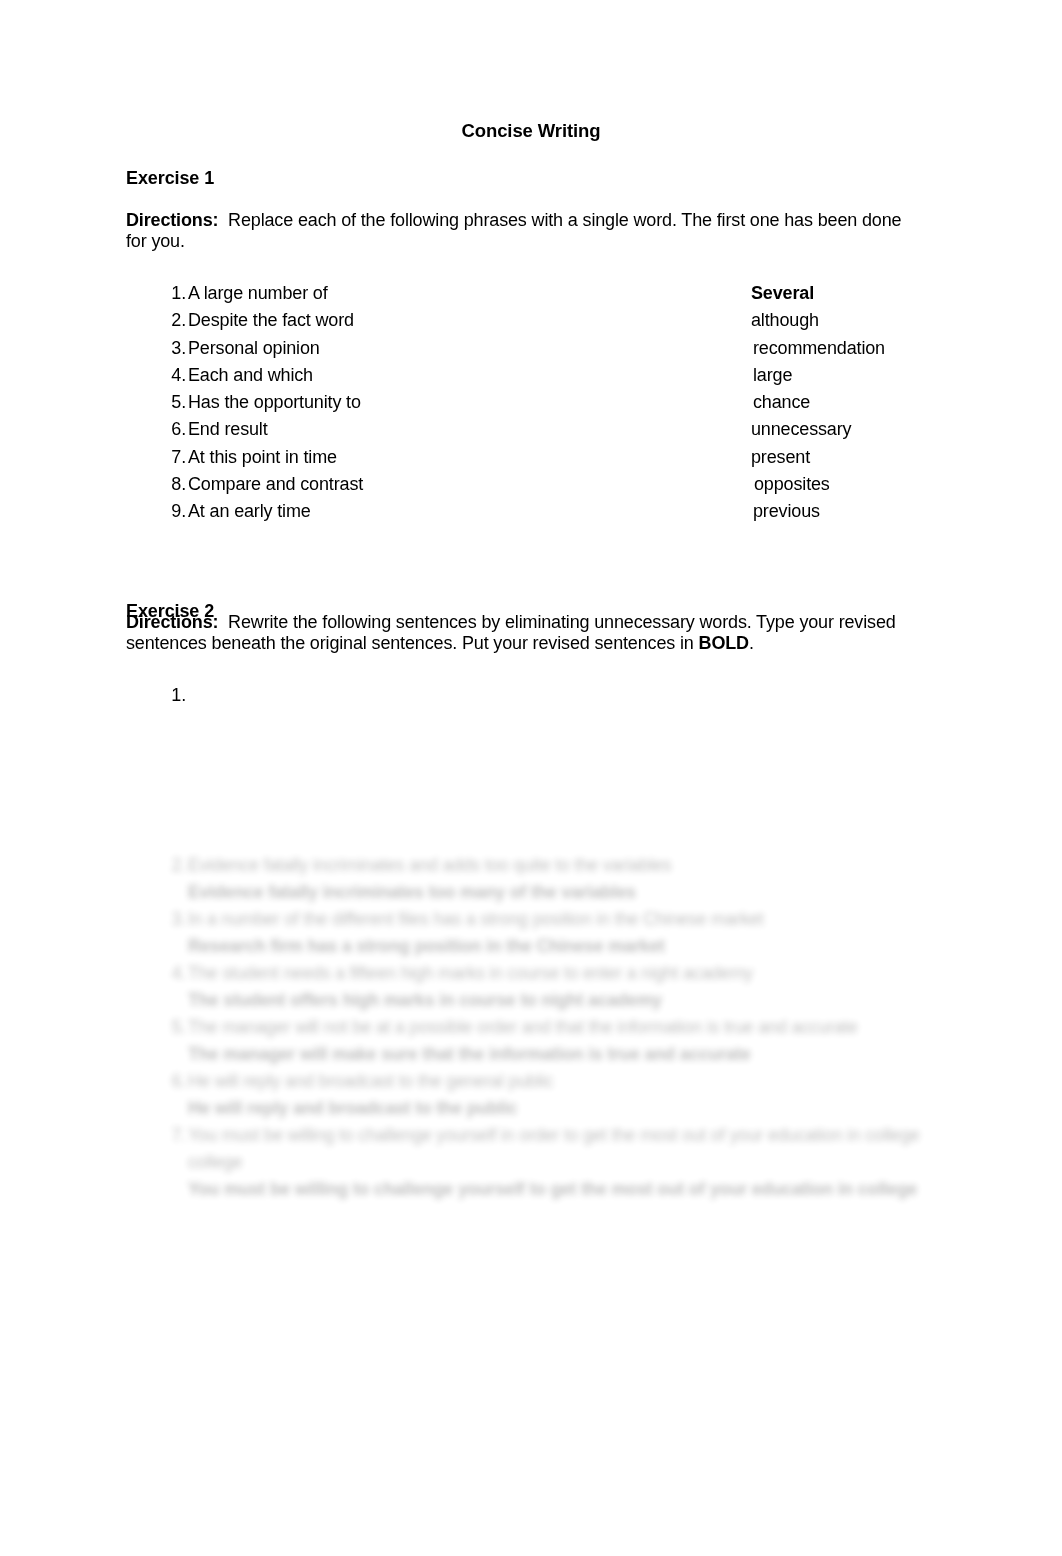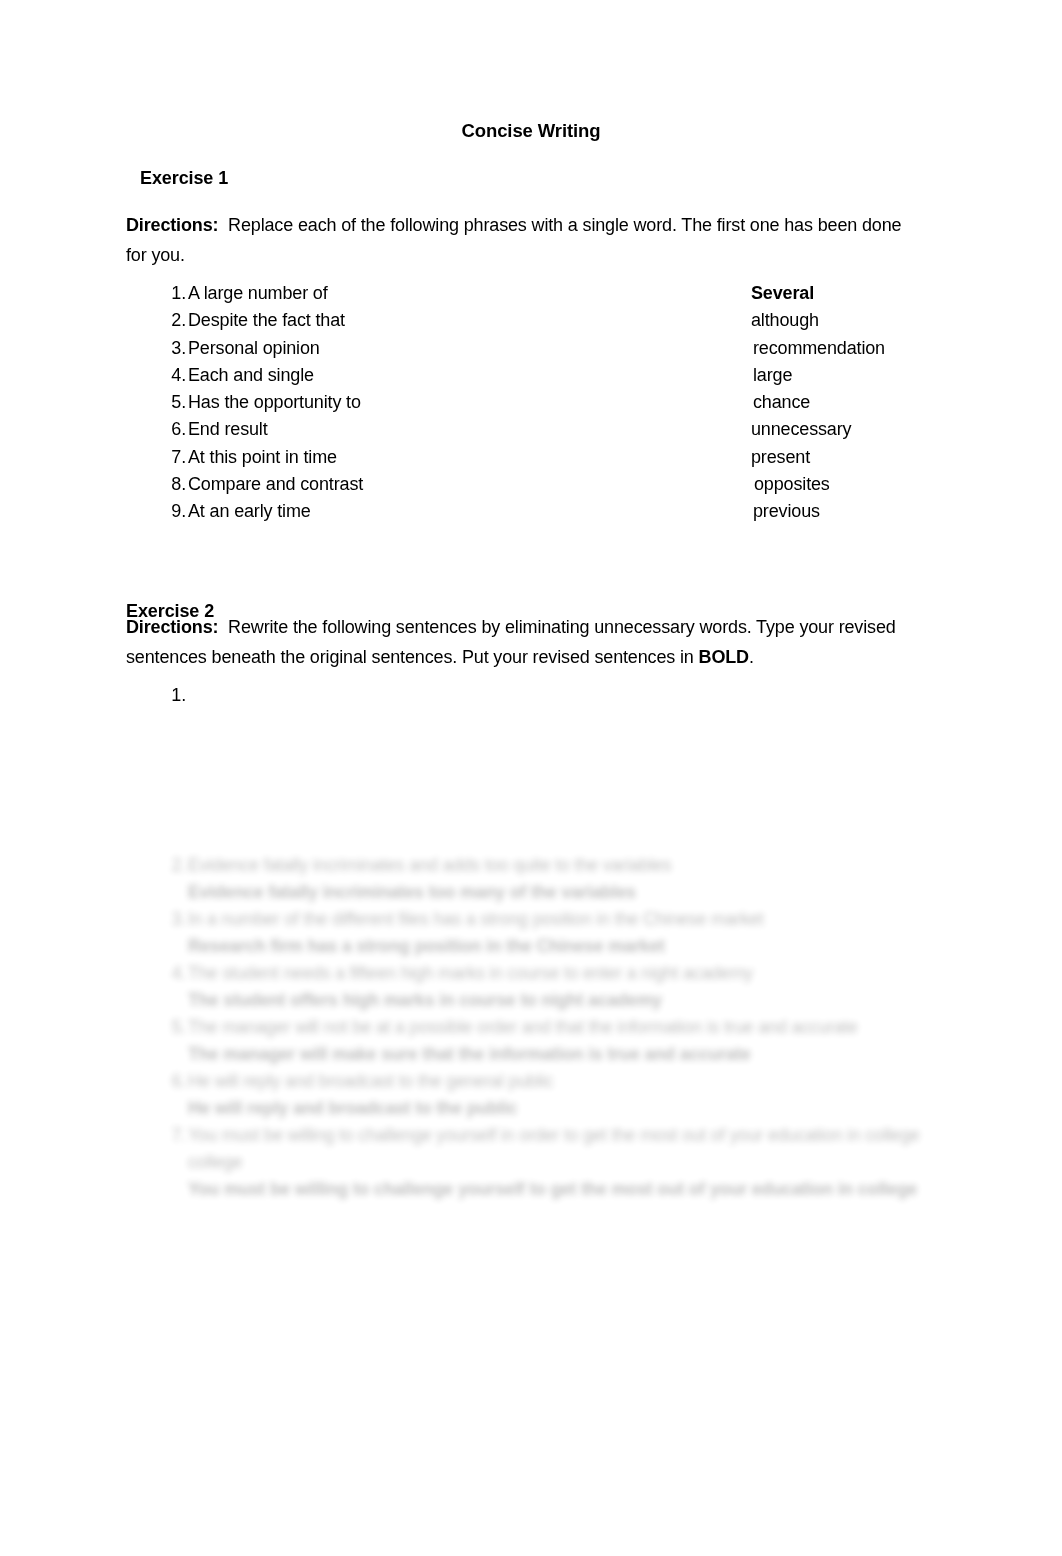--- a/index.html
+++ b/index.html
@@ -41,21 +41,21 @@
     font-size: 18px;
     font-weight: bold;
     letter-spacing: -0.1px;
   }
 
   .directions {
     position: absolute;
     left: 126px;
     width: 790px;
     font-size: 18px;
-    line-height: 30px;
+    line-height: 21px;
     letter-spacing: -0.15px;
     text-align: left;
   }
   .directions b { font-weight: bold; }
 
   
   .ex1-list {
     position: absolute;
     left: 126px;
     top: 280px;
@@ -154,43 +154,43 @@
   .redacted-text.revised { font-weight: bold; }
   .redacted-text.wrap2 { left: 62px; }
 </style>
 </head>
 <body>
 
 <div class="page">
 
   <div class="doc-title">Concise Writing</div>
 
-  <div class="section-heading" style="top:168px;margin-left:14px;">Exercise 1</div>
+  <div class="section-heading" style="top:168px;">Exercise 1</div>
 
   <div class="directions" style="top:210px;"><b>Directions:</b>&nbsp; <span>Replace each of the following phrases with a single word. The first one has been done for you.</span></div>
 
   <ul class="ex1-list" id="ex1-list">
       <li class="ex1-row">
         <span class="ex1-num">1.</span>
         <span class="ex1-phrase">A large number of</span>
         <span class="ex1-answer bold" style="left: 625px;">Several</span>
       </li>
       <li class="ex1-row">
         <span class="ex1-num">2.</span>
-        <span class="ex1-phrase">Despite the fact that</span>
+        <span class="ex1-phrase">Despite the fact word</span>
         <span class="ex1-answer" style="left: 625px;">although</span>
       </li>
       <li class="ex1-row">
         <span class="ex1-num">3.</span>
         <span class="ex1-phrase">Personal opinion</span>
         <span class="ex1-answer" style="left: 627px;">recommendation</span>
       </li>
       <li class="ex1-row">
         <span class="ex1-num">4.</span>
-        <span class="ex1-phrase">Each and single</span>
+        <span class="ex1-phrase">Each and which</span>
         <span class="ex1-answer" style="left: 627px;">large</span>
       </li>
       <li class="ex1-row">
         <span class="ex1-num">5.</span>
         <span class="ex1-phrase">Has the opportunity to</span>
         <span class="ex1-answer" style="left: 627px;">chance</span>
       </li>
       <li class="ex1-row">
         <span class="ex1-num">6.</span>
         <span class="ex1-phrase">End result</span>

